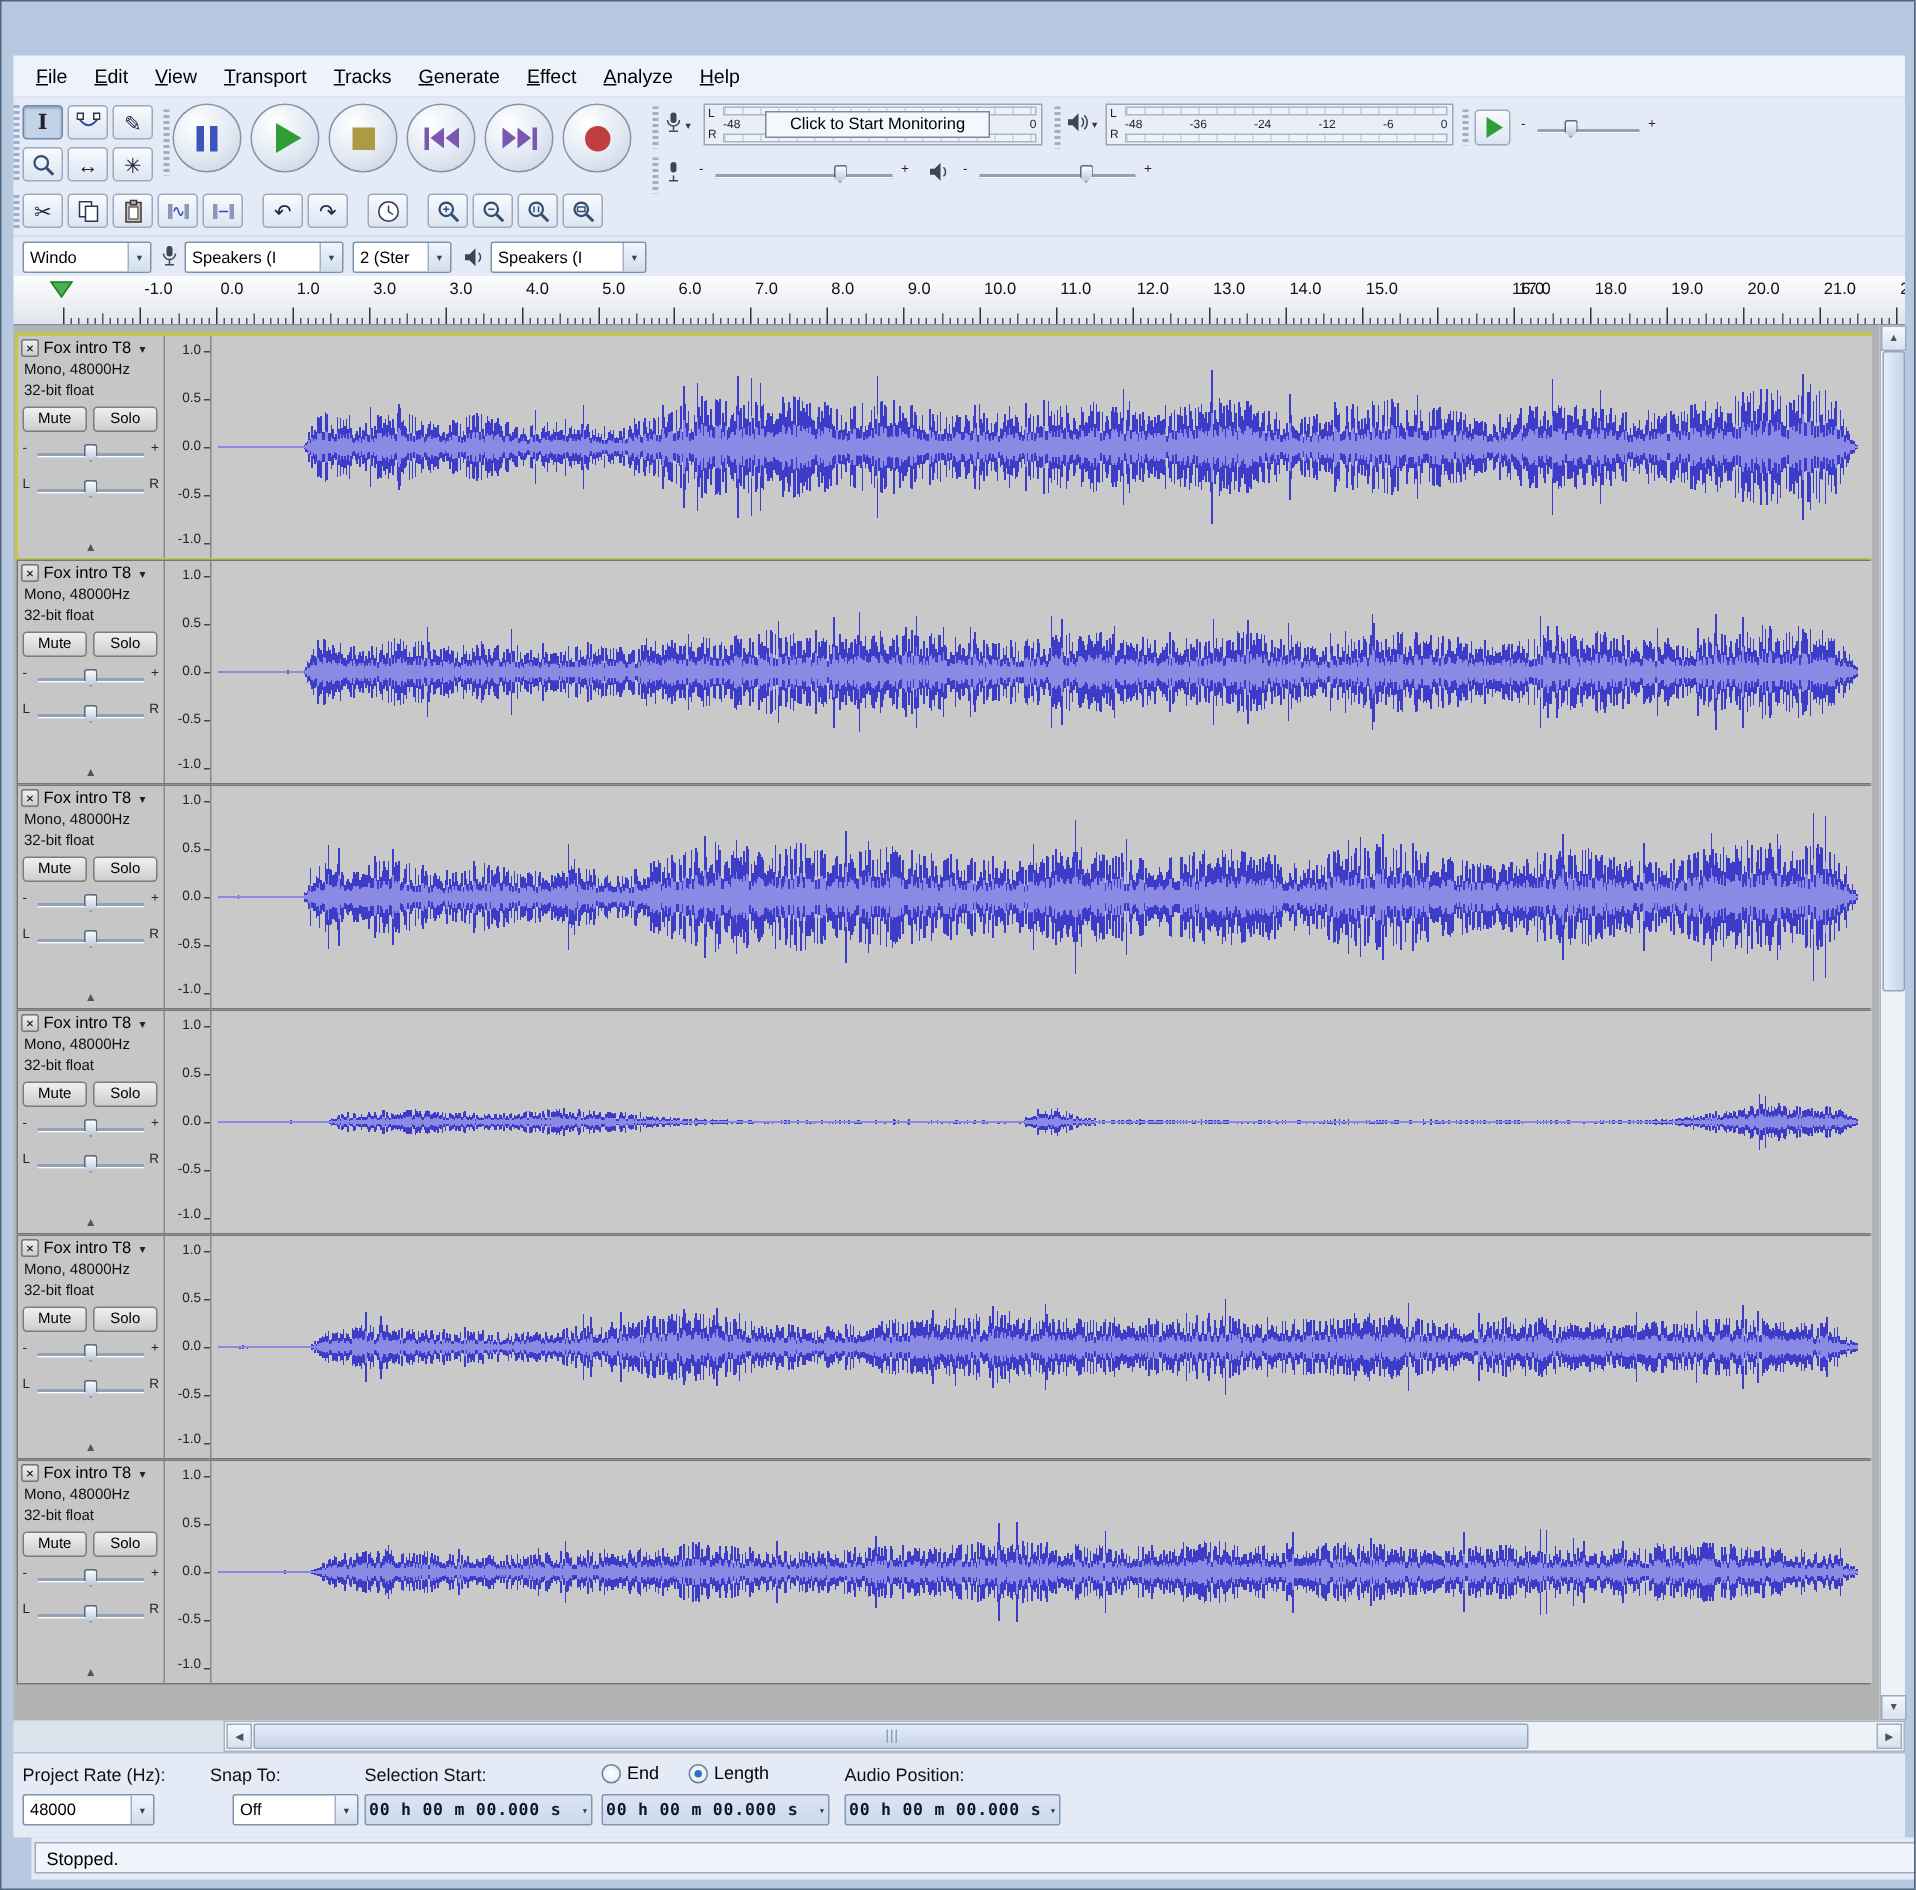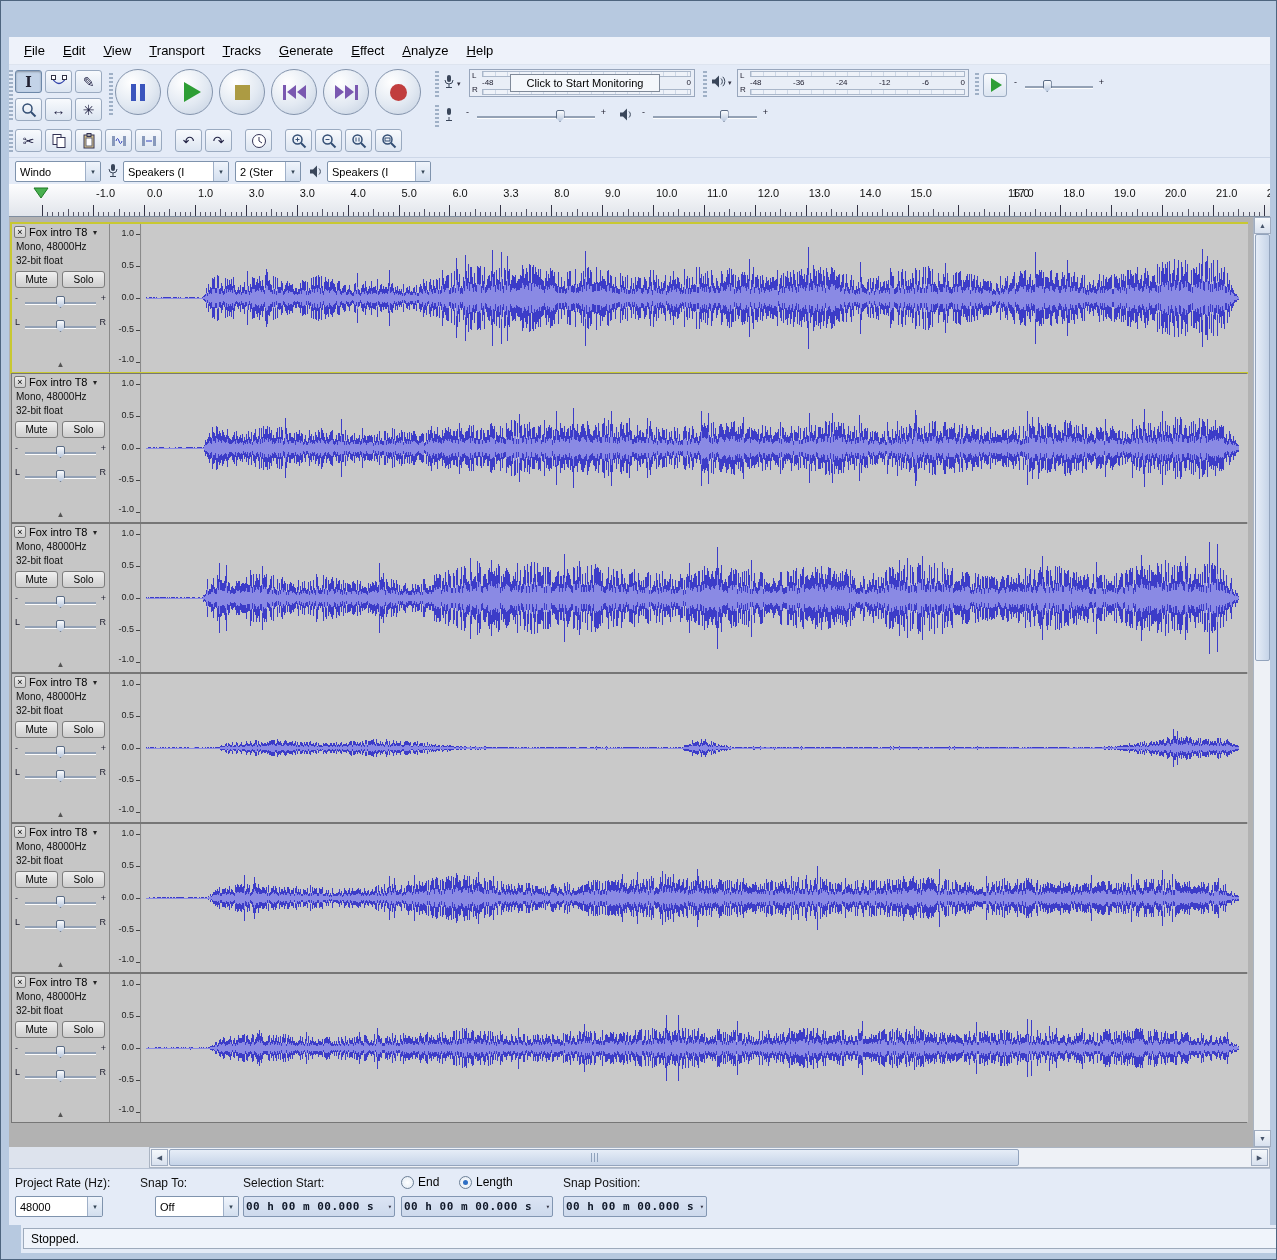--- a/index.html
+++ b/index.html
@@ -668,21 +668,21 @@
         <div class="tick" style="left: 1249.7px;"></div>
         <div class="tick major" style="left: 1254.8px;"></div>
         <span class="tl-label" style="left: 87.1px;">-1.0</span>
         <span class="tl-label" style="left: 138px;">0.0</span>
         <span class="tl-label" style="left: 188.9px;">1.0</span>
         <span class="tl-label" style="left: 239.8px;">3.0</span>
         <span class="tl-label" style="left: 290.7px;">3.0</span>
         <span class="tl-label" style="left: 341.6px;">4.0</span>
         <span class="tl-label" style="left: 392.5px;">5.0</span>
         <span class="tl-label" style="left: 443.4px;">6.0</span>
-        <span class="tl-label" style="left: 494.3px;">3.3</span>
+        <span class="tl-label" style="left: 494.3px;">7.0</span>
         <span class="tl-label" style="left: 545.2px;">8.0</span>
         <span class="tl-label" style="left: 596.1px;">9.0</span>
         <span class="tl-label" style="left: 647px;">10.0</span>
         <span class="tl-label" style="left: 697.9px;">11.0</span>
         <span class="tl-label" style="left: 748.8px;">12.0</span>
         <span class="tl-label" style="left: 799.7px;">13.0</span>
         <span class="tl-label" style="left: 850.6px;">14.0</span>
         <span class="tl-label" style="left: 901.5px;">15.0</span>
         <span class="tl-label" style="left: 999px;">16.0</span>
         <span class="tl-label" style="left: 1003.3px;">17.0</span>
@@ -1006,21 +1006,21 @@
     <span class="sel-label" style="left:131px">Snap To:</span>
     <span class="sel-label" style="left:234px">Selection Start:</span>
     <span class="radio-wrap" style="left:392px">
       <span class="radio"></span>
       <span>End</span>
     </span>
     <span class="radio-wrap" style="left:450px">
       <span class="radio sel"></span>
       <span>Length</span>
     </span>
-    <span class="sel-label" style="left:554px">Snap Position:</span>
+    <span class="sel-label" style="left:554px">Audio Position:</span>
 
     <div class="combo" style="left:6px;top:27px;width:88px;background:#fff">
       <span class="cbtext">48000</span>
       <span class="cbarr">▾</span>
     </div>
     <div class="combo" style="left:146px;top:27px;width:84px;background:#fff">
       <span class="cbtext">Off</span>
       <span class="cbarr">▾</span>
     </div>
     <div class="timec" style="left:234px;width:152px">

